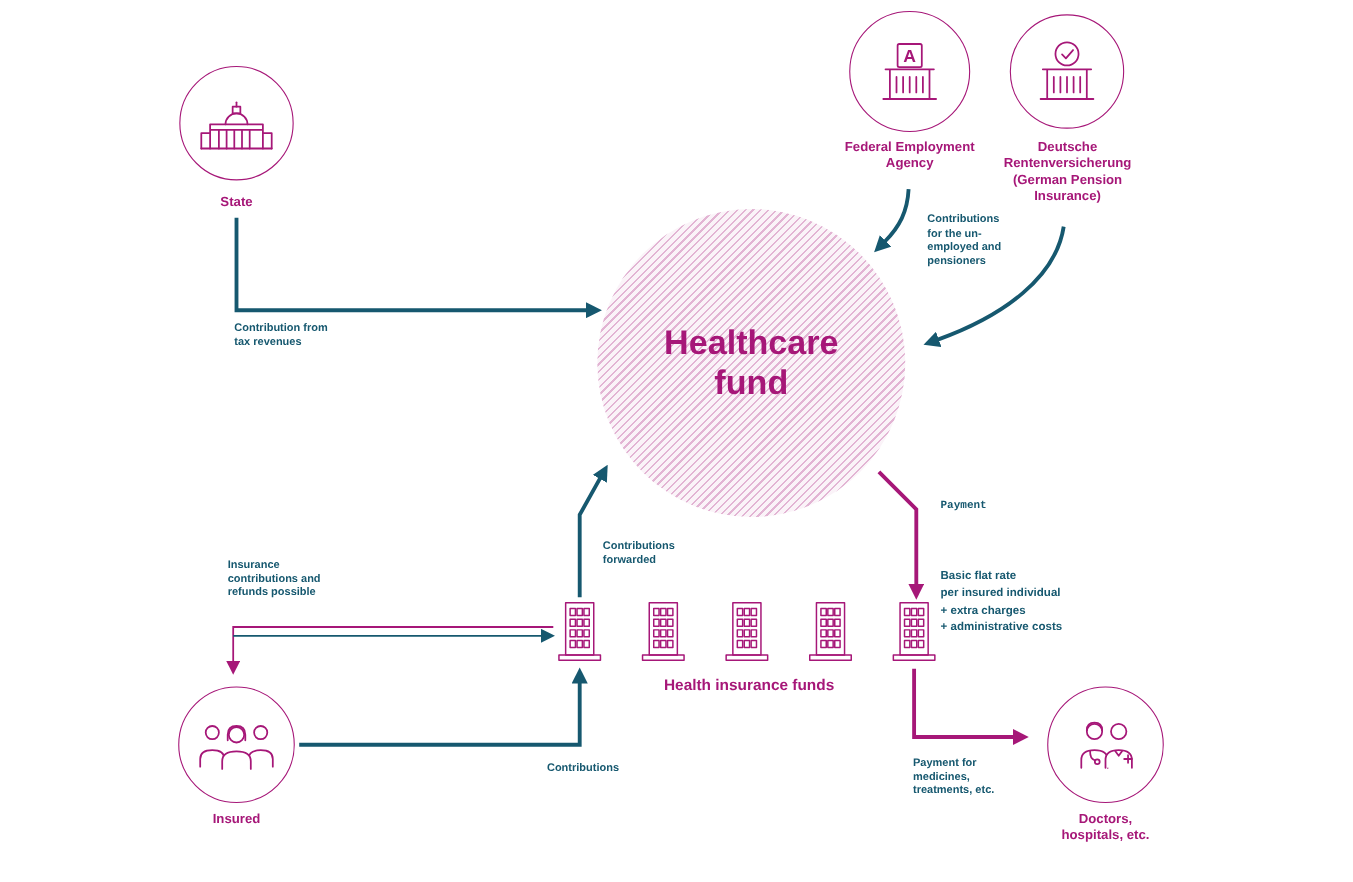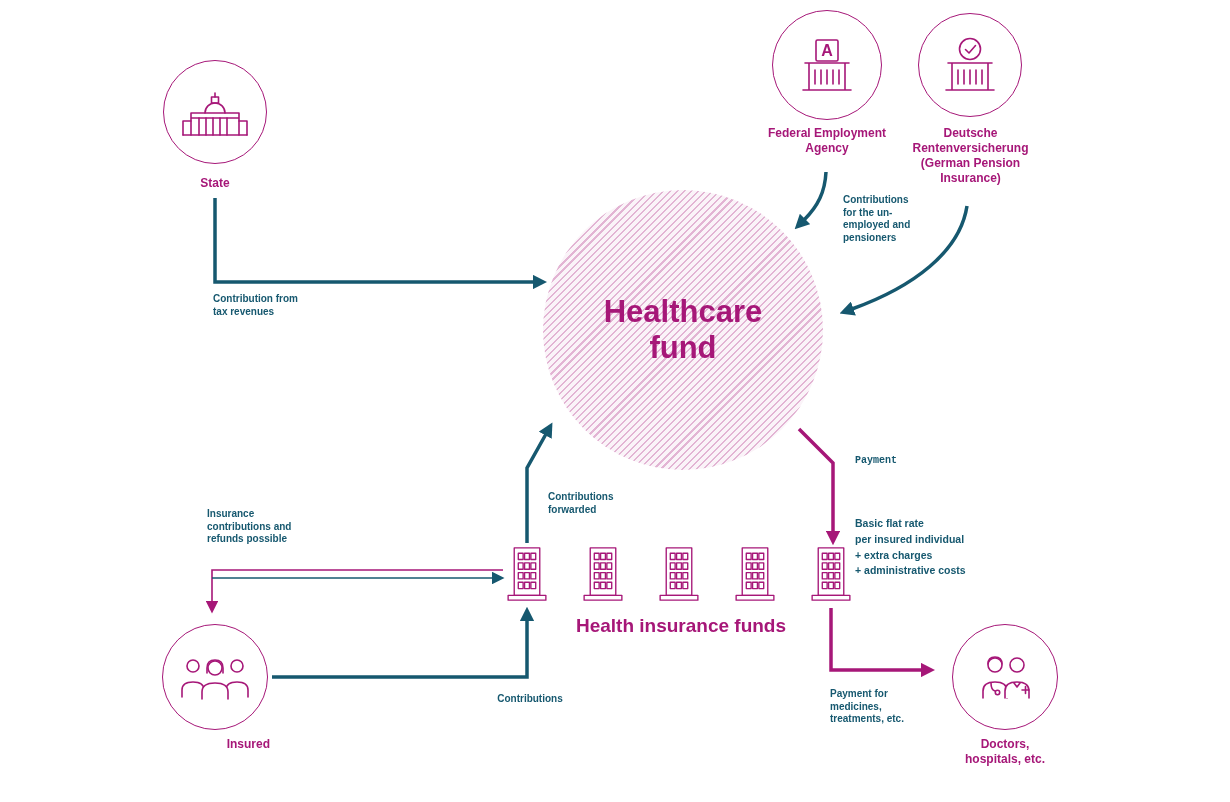--- a/index.html
+++ b/index.html
@@ -148,34 +148,34 @@
     </svg>
   <svg class="icon bldg" style="left:657px;" viewBox="0 0 44 62">
       <use href="#sym-bldg"></use>
     </svg>
   <svg class="icon bldg" style="left:733px;" viewBox="0 0 44 62">
       <use href="#sym-bldg"></use>
     </svg>
   <svg class="icon bldg" style="left:809px;" viewBox="0 0 44 62">
       <use href="#sym-bldg"></use>
     </svg>
-  <div class="m-label" style="left:531px; top:614px; width:300px; font-size:19px;">Health insurance funds</div>
+  <div class="m-label" style="left:531px; top:614px; width:300px; font-size:14px;">Health insurance funds</div>
 
   <div class="circle-node" style="left:162px; top:624px; width:106px; height:106px;">
     <svg class="icon" width="78" height="52" viewBox="0 0 78 52">
       <circle cx="17" cy="15" r="6"></circle>
       <path d="M6 46 V39 Q6 31 17 31 Q28 31 28 39 V46"></path>
       <circle cx="61" cy="15" r="6"></circle>
       <path d="M50 46 V39 Q50 31 61 31 Q72 31 72 39 V46"></path>
       <circle cx="39" cy="17" r="7" class="fill-w"></circle>
       <path d="M31 17 Q31 9 39 9 Q47 9 47 17 L47 22 M31 17 L31 22"></path>
       <path d="M26 48 V41 Q26 32 39 32 Q52 32 52 41 V48" class="fill-w"></path>
     </svg>
   </div>
-  <div class="m-label" style="left:160px; top:737px; width:110px;text-align:right;">Insured</div>
+  <div class="m-label" style="left:160px; top:737px; width:110px;">Insured</div>
 
   <div class="circle-node" style="left:952px; top:624px; width:106px; height:106px;">
     <svg class="icon" width="66" height="54" viewBox="0 0 66 54">
       <circle cx="23" cy="15" r="7"></circle>
       <path d="M16 14 Q16 7 23 7 Q30 7 30 14"></path>
       <path d="M11 48 V41 Q11 32 23 32 Q35 32 35 41 V48"></path>
       <path d="M19 33 Q19 40 23 41"></path>
       <circle cx="25.5" cy="42.5" r="2.2"></circle>
       <circle cx="45" cy="15" r="7" class="fill-w"></circle>
       <path d="M33 48 V41 Q33 32 45 32 Q57 32 57 41 V48" class="fill-w"></path>

